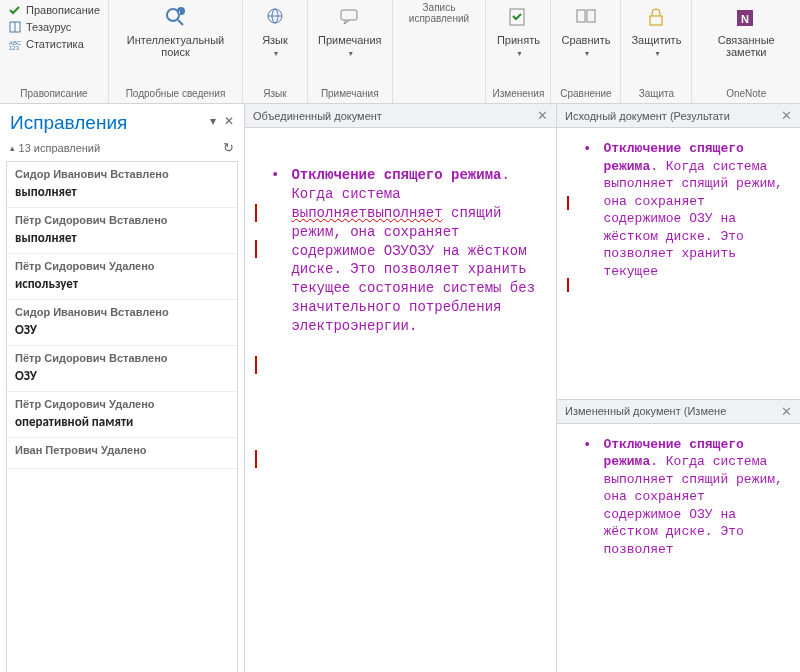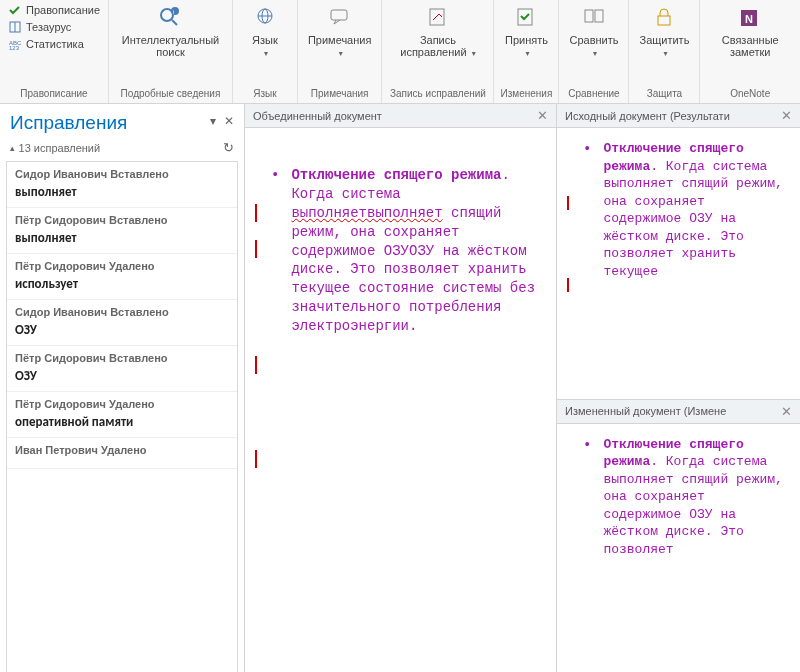--- a/index.html
+++ b/index.html
@@ -119,31 +119,20 @@
               <path d="M8 14l-2 4 6-4" fill="none" stroke="#888"></path>
             </svg>
           </span>
         <span class="lbl"><span>Примечания</span><br><span class="dd">▾</span></span>
       </div>
     </div>
     <div class="ribbon-group-label">Примечания</div>
   </div>
 
   <div class="ribbon-group">
-    <div class="ribbon-group-main">
-      <div class="rb-big">
-        <span class="ic">
-            <svg width="24" height="24">
-              <rect x="4" y="3" width="14" height="16" fill="none" stroke="#888"></rect>
-              <path d="M7 14l6-6 3 3" fill="none" stroke="#c00"></path>
-            </svg>
-          </span>
-        <span class="lbl"><span>Запись исправлений</span> <span class="dd">▾</span></span>
-      </div>
-    </div>
     <div class="ribbon-group-label">Запись исправлений</div>
   </div>
 
   <div class="ribbon-group">
     <div class="ribbon-group-main">
       <div class="rb-big">
         <span class="ic">
             <svg width="24" height="24">
               <rect x="4" y="3" width="14" height="16" fill="none" stroke="#888"></rect>
               <path d="M7 10l3 3 5-5" fill="none" stroke="#2a8a2a" stroke-width="2"></path>

